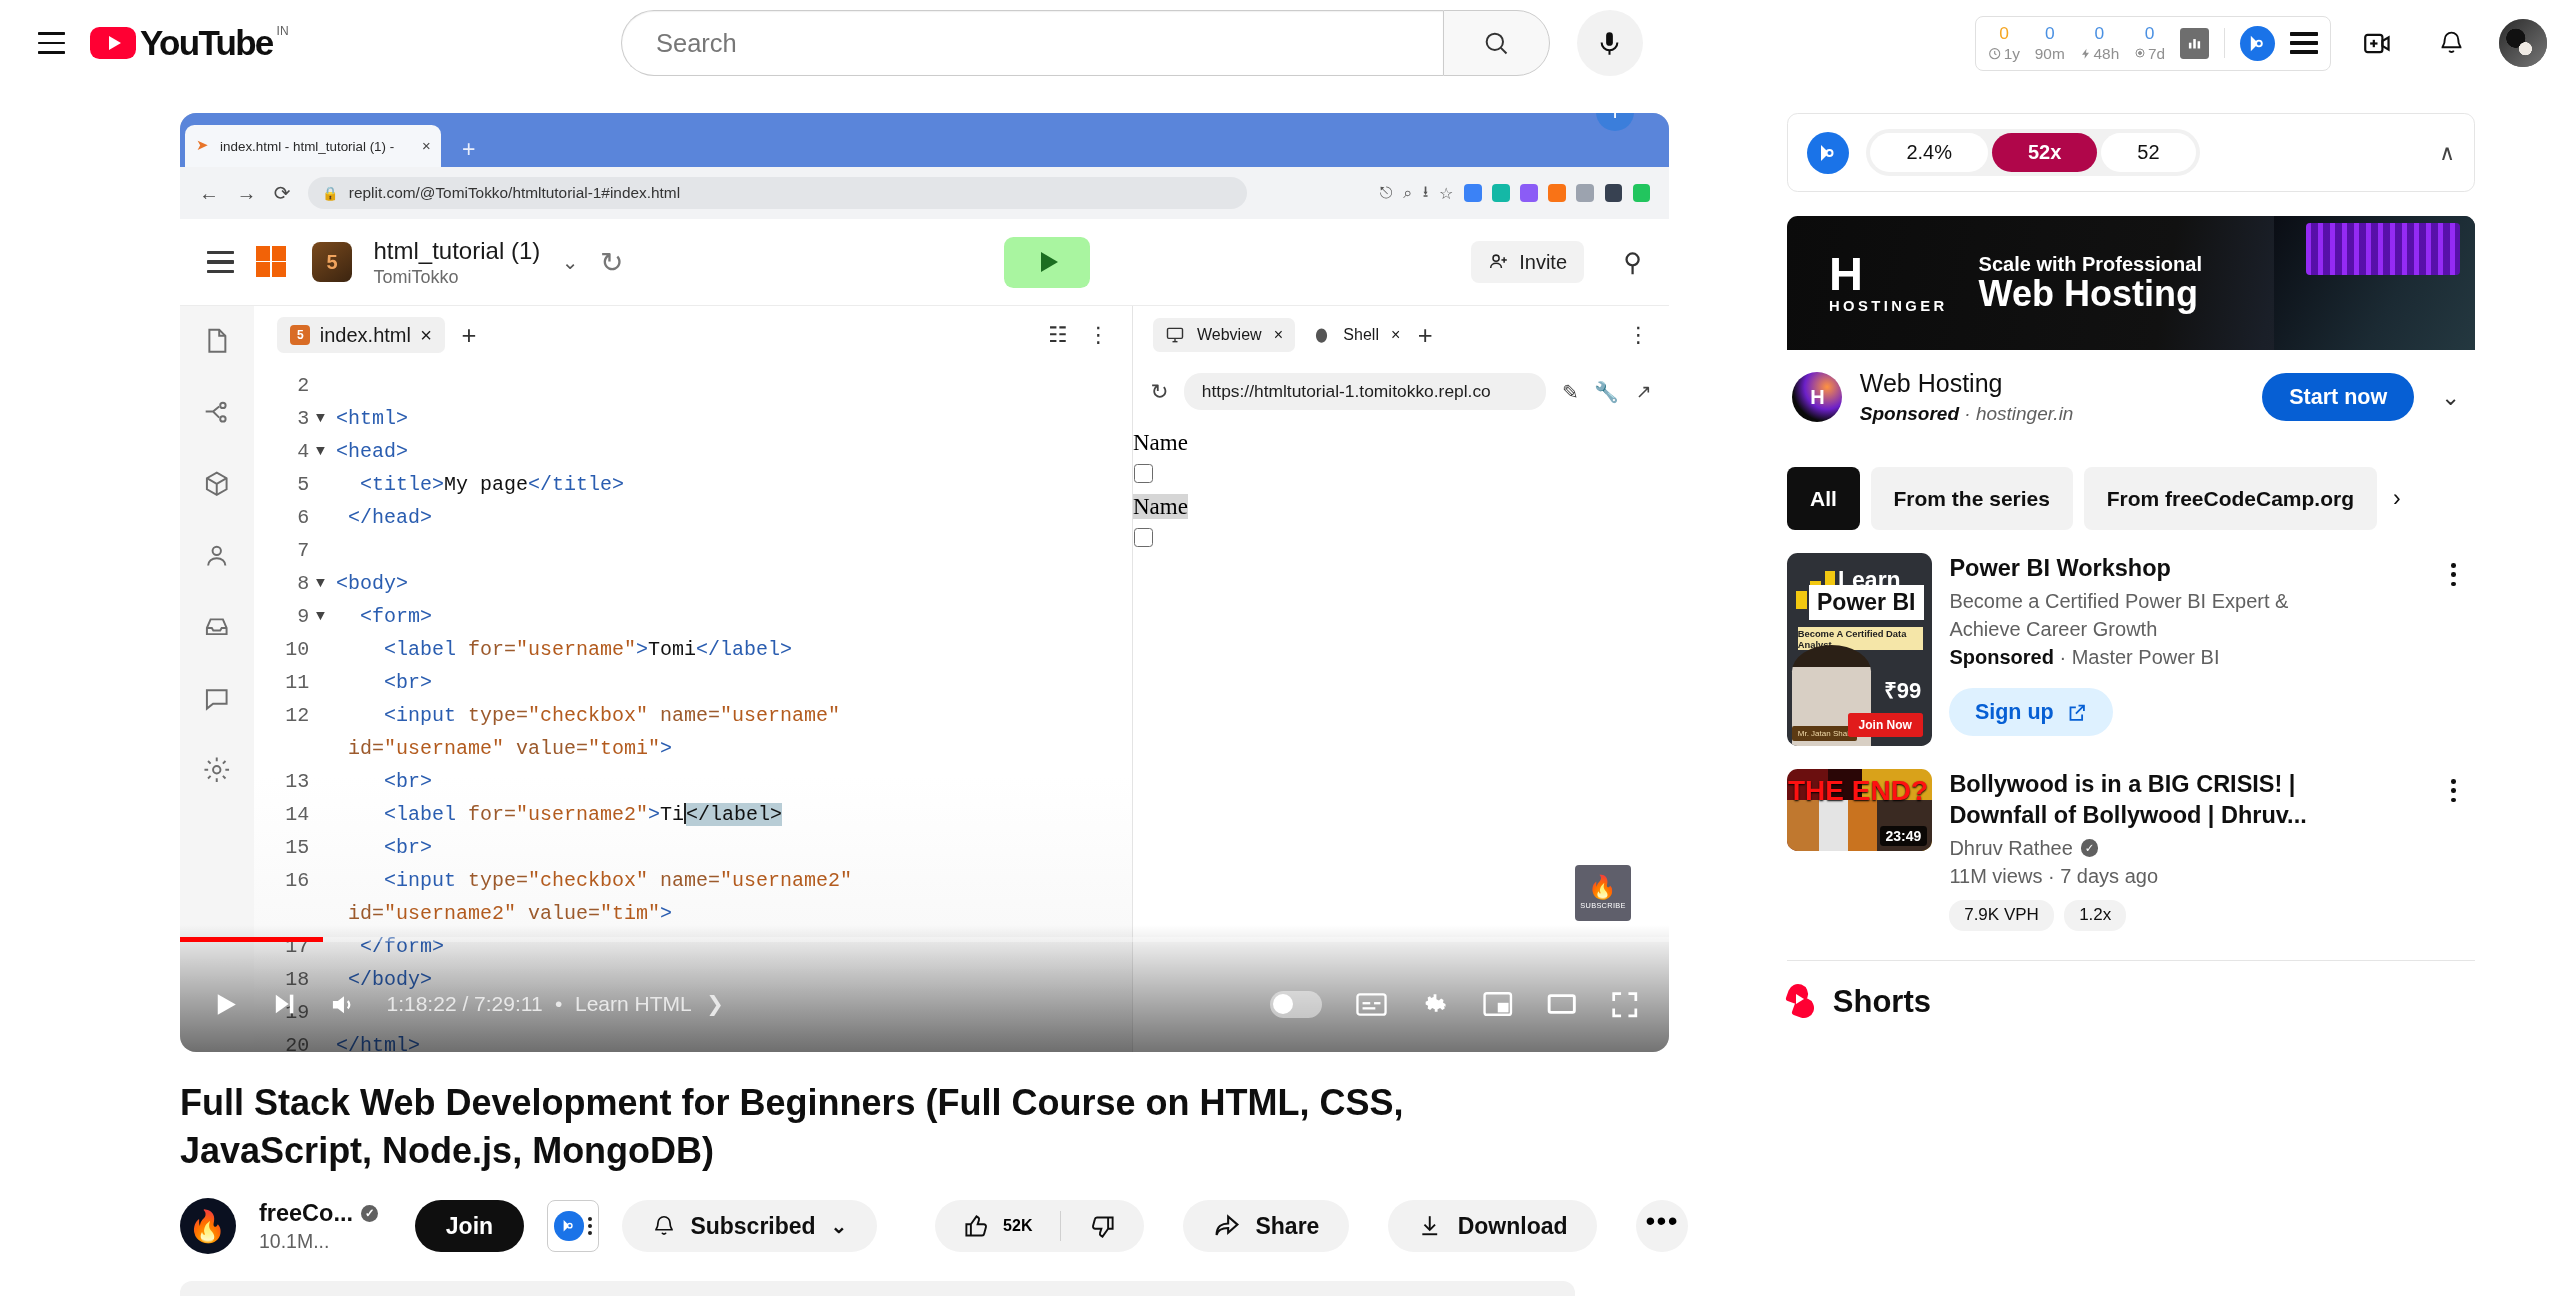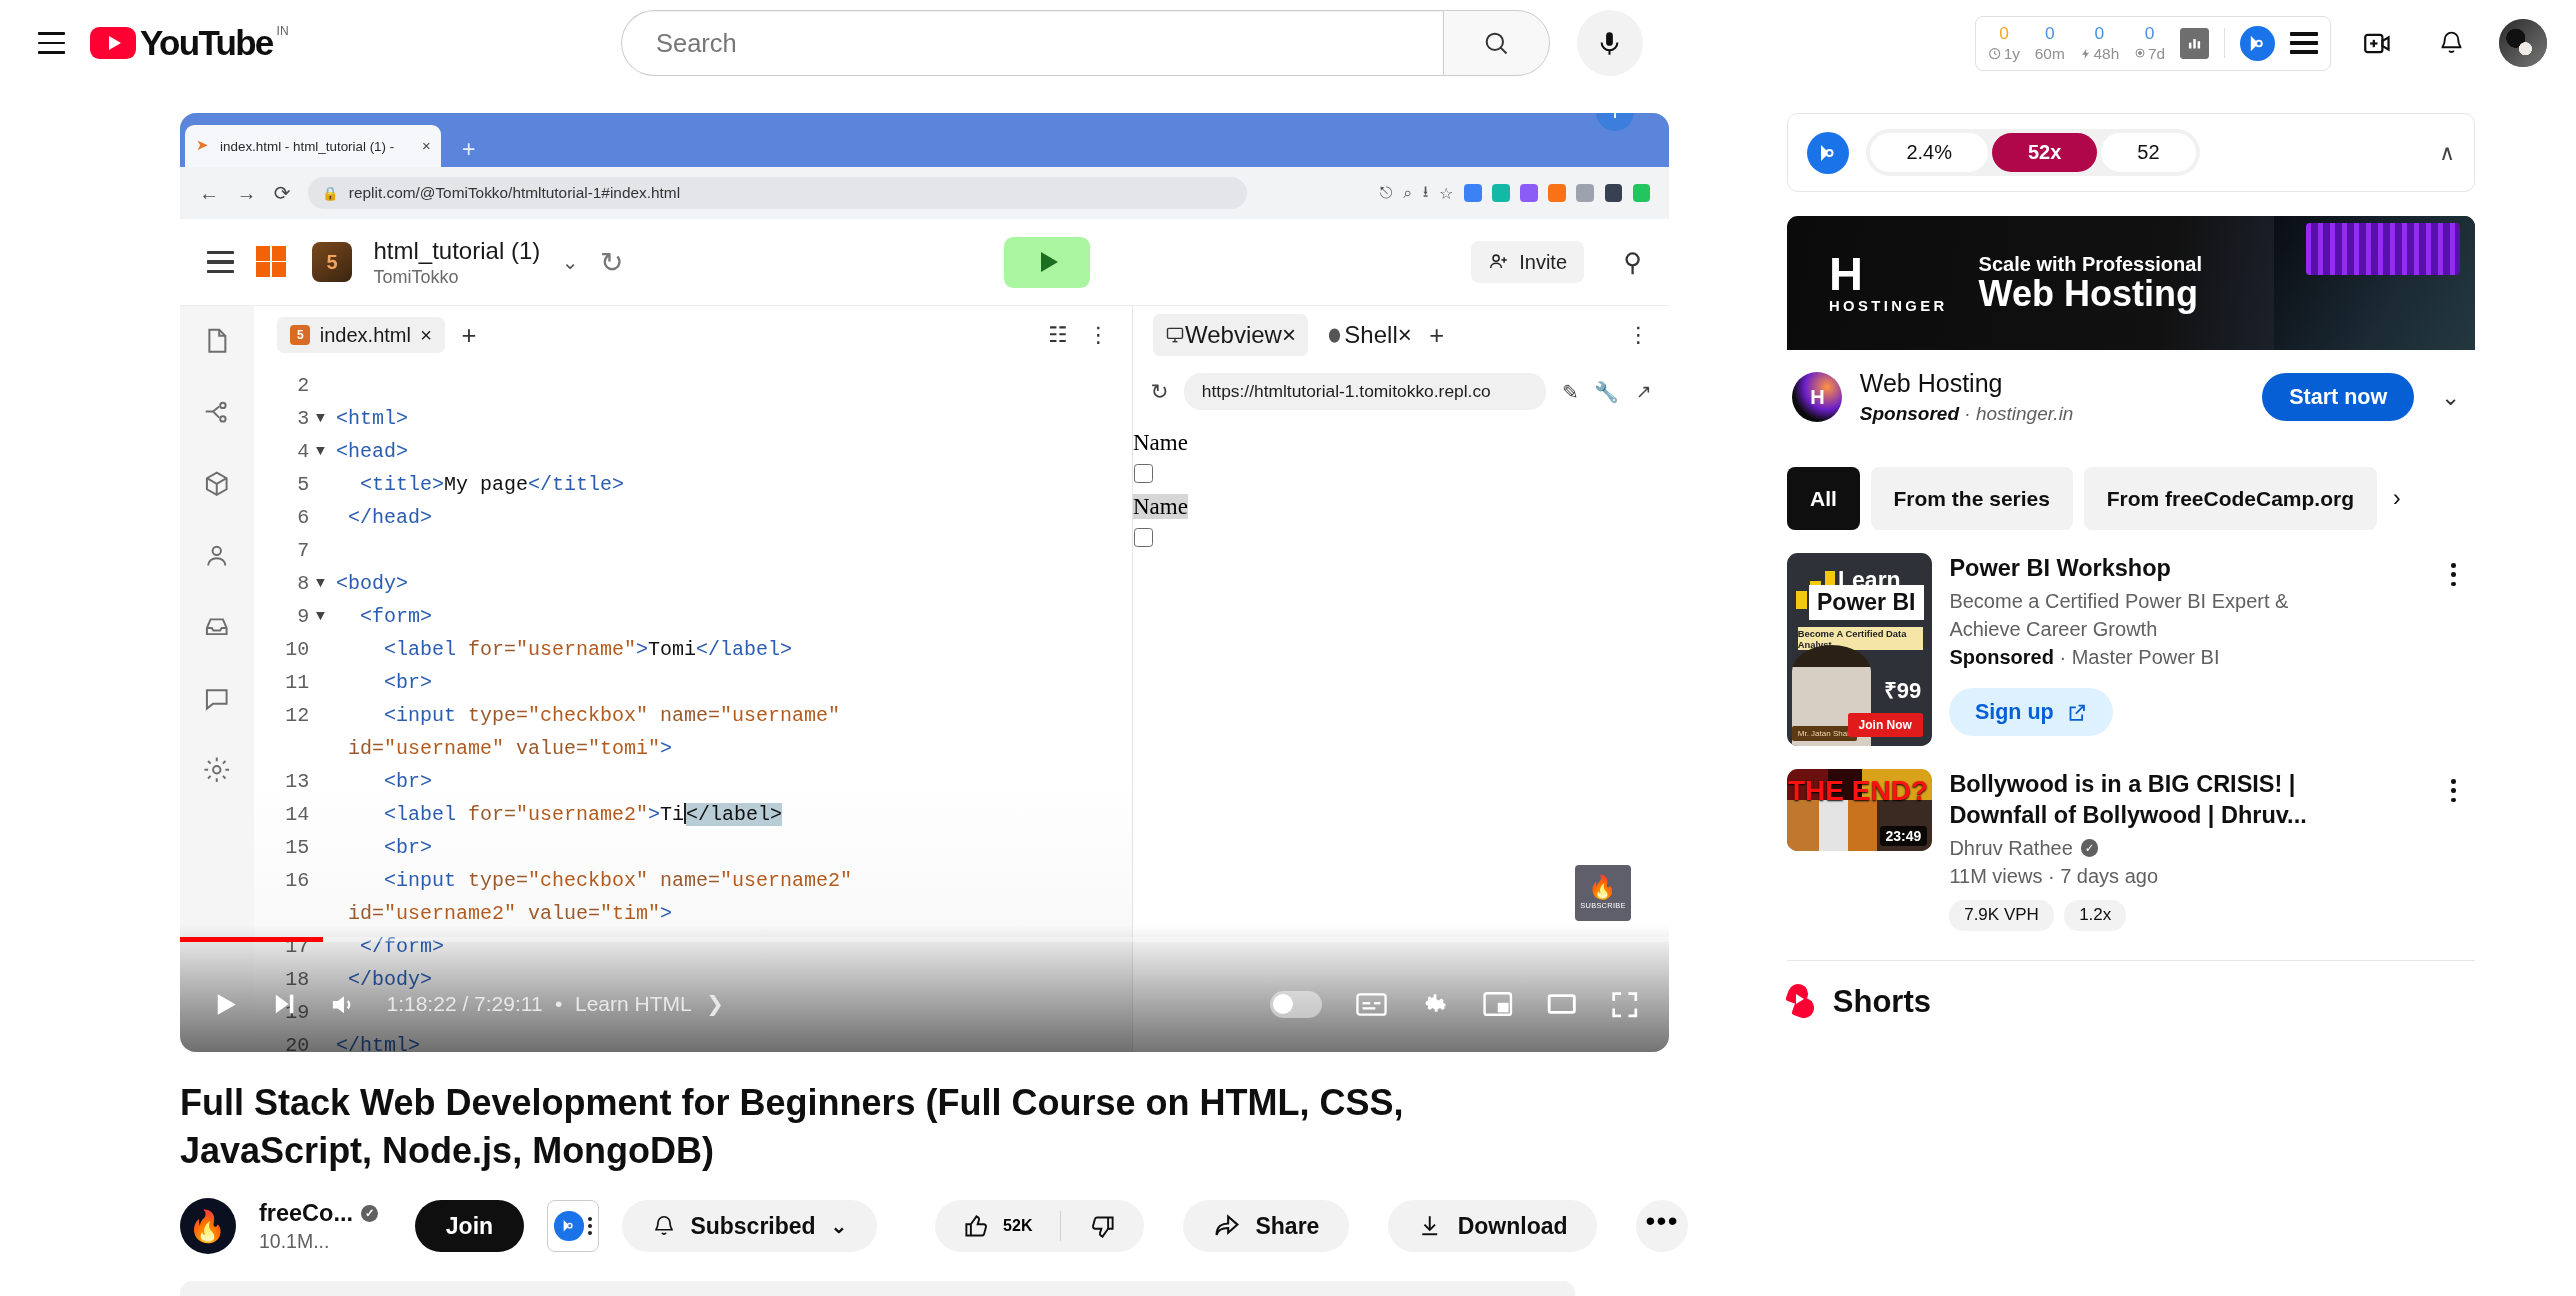--- a/index.html
+++ b/index.html
@@ -195,21 +195,21 @@
   .ctext { padding-left: 0; }
   .tg { color: #2a5db0; }
   .at { color: #9c5a2c; }
   .st { color: #b35b1e; }
   .tx { color: #111; }
   .sel { background: #b8cdd6; }
   .cursor { display:inline-block; width:2px; height:21.5px; background:#222; vertical-align:-4px;}
 
   .rp-preview { width: 537px; background:#fff; border-left: 1.3px solid #e4e4e4; display:flex; flex-direction:column;}
   .pv-tabs { height: 58px; display:flex; align-items:center; padding: 0 20px; gap: 17.4px; }
-  .pv-tab { display:flex; align-items:center; gap: 0; font-size: 24px; color:#1a1a1a; }
+  .pv-tab { display:flex; align-items:center; gap: 12px; font-size: 16px; color:#1a1a1a; }
   .pv-tab.active { background:#f0f0f0; border-radius:6.7px; padding: 6.7px 12px; }
   .pv-url {
     display:flex; align-items:center; gap:16px; padding: 9.4px 17.4px;
   }
   .pv-urlbox {
     flex:1; background:#f0f0f0; border-radius: 17.4px; padding: 8px 17.4px;
     font-size: 17.4px; color:#1e1e1e; white-space:nowrap; overflow:hidden;
   }
   .pv-content { padding: 10.7px 0 0 0; font-family: "Liberation Serif", serif; font-size: 23px; }
   .pv-content .nm { padding-left: 0; }
@@ -470,21 +470,21 @@
         <span class="stat-lbl">
           <svg width="13.4" height="13.4" viewBox="0 0 24 24" fill="none" stroke="#909090" stroke-width="2">
               <circle cx="12" cy="12" r="9"></circle>
               <path d="M12 7v5l3 2"></path>
             </svg>
           <em style="font-style:normal">1y</em>
         </span>
       </div>
       <div class="stat-col">
         <span class="stat-num" style="color:#4a90e2">0</span>
-        <span class="stat-lbl">60m</span>
+        <span class="stat-lbl">90m</span>
       </div>
       <div class="stat-col">
         <span class="stat-num" style="color:#4a90e2">0</span>
         <span class="stat-lbl">
           <svg width="12" height="13.4" viewBox="0 0 24 24" fill="#909090">
               <path d="M13 2 4 14h6l-1 8 9-12h-6z"></path>
             </svg>
           <em style="font-style:normal">48h</em>
         </span>
       </div>

